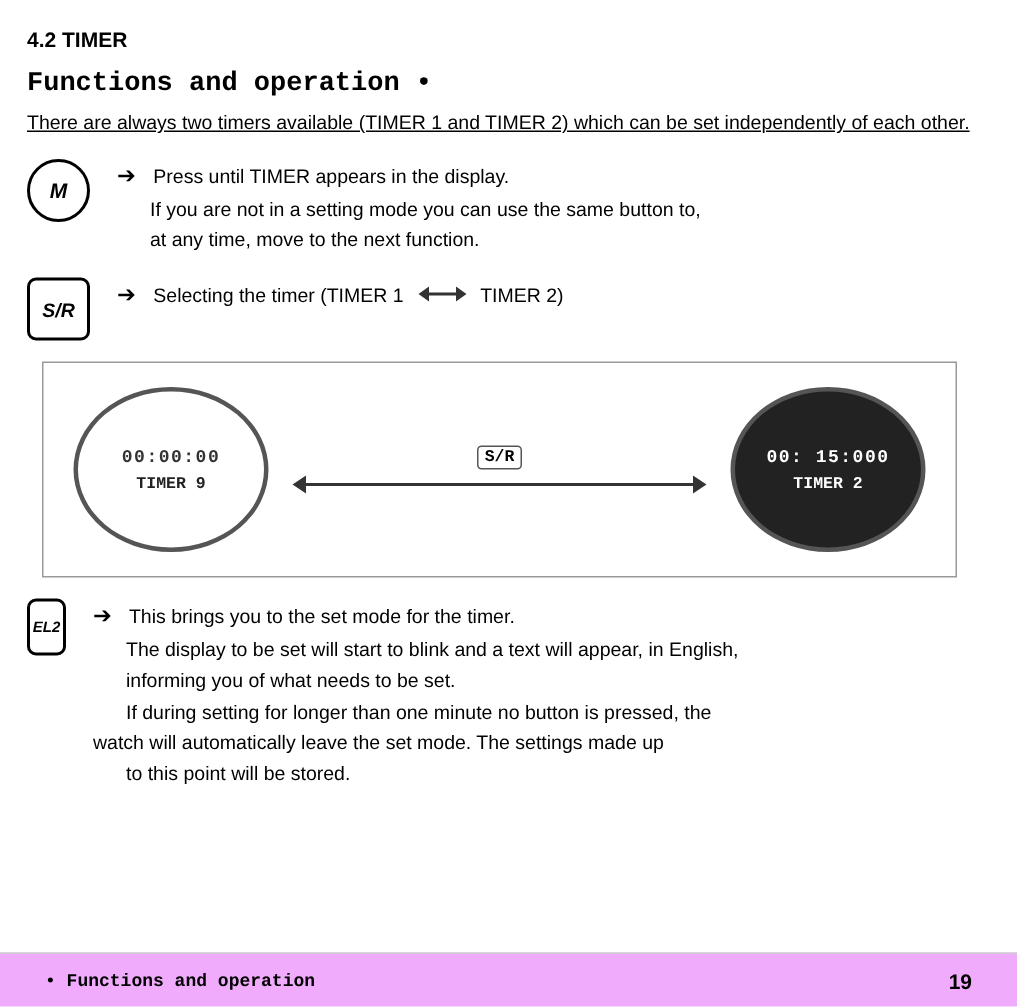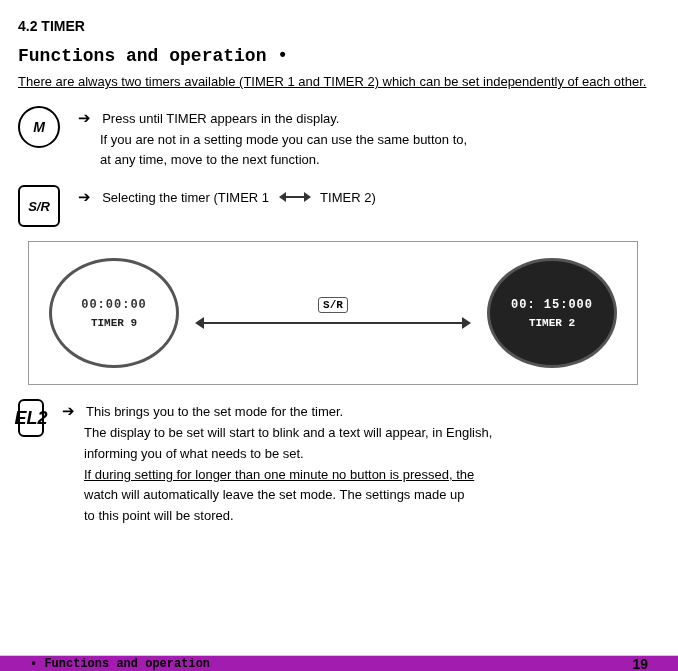--- a/index.html
+++ b/index.html
@@ -99,21 +99,21 @@
 
     .icon-badge-el2 {
       width: 26px;
       height: 38px;
       border: 2.5px solid #000;
       border-radius: 6px;
       display: flex;
       align-items: center;
       justify-content: center;
       font-weight: bold;
-      font-size: 18px;
+      font-size: 10px;
       flex-shrink: 0;
       margin-right: 18px;
       font-style: italic;
       background: #fff;
     }
 
     .arrow-text {
       font-size: 13px;
       line-height: 1.6;
     }
@@ -220,22 +220,22 @@
       font-size: 9px;
       font-family: 'Courier New', monospace;
     }
 
     
     .footer {
       position: absolute;
       bottom: 0;
       left: 0;
       right: 0;
-      height: 16px;
-      background: #a21caf;
+      height: 36px;
+      background: #f0abfc;
       display: flex;
       align-items: center;
       justify-content: space-between;
       padding: 4px 30px;
       border-top: 1px solid #ccc;
     }
 
     .footer-functions {
       font-family: 'Courier New', monospace;
       font-weight: bold;
@@ -368,22 +368,22 @@
 
   <div class="instruction-row">
     <div class="icon-badge-el2">
       <span>EL2</span>
     </div>
     <div class="arrow-text">
       <span class="arrow">➔</span>
       <span>This brings you to the set mode for the timer.</span><br>
       <span style="margin-left:22px;">The display to be set will start to blink and a text will appear, in English,</span><br>
       <span style="margin-left:22px;">informing you of what needs to be set.</span><br>
-      <span style="margin-left:22px;text-decoration:underline;">If during setting for longer than one minute no button is pressed, the</span><br>
-      <span style="margin-left:22px;">watch will automatically leave the set mode. The settings made up</span><br>
+      <span style="margin-left:22px;">If during setting for longer than one minute no button is pressed, the</span><br>
+      <span style="">watch will automatically leave the set mode. The settings made up</span><br>
       <span style="margin-left:22px;">to this point will be stored.</span>
     </div>
   </div>
 
   <div class="footer">
     <div class="footer-functions">• Functions and operation</div>
     <div class="footer-page">19</div>
   </div>
 
 </div>

